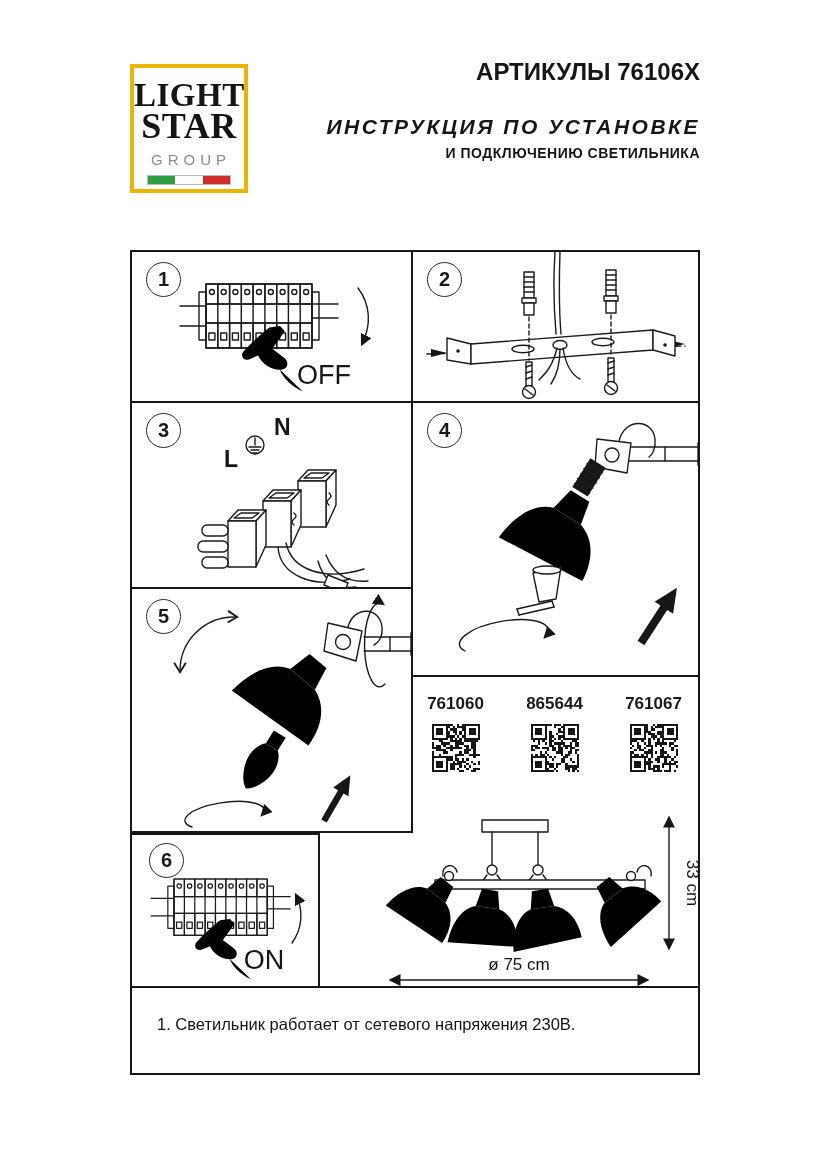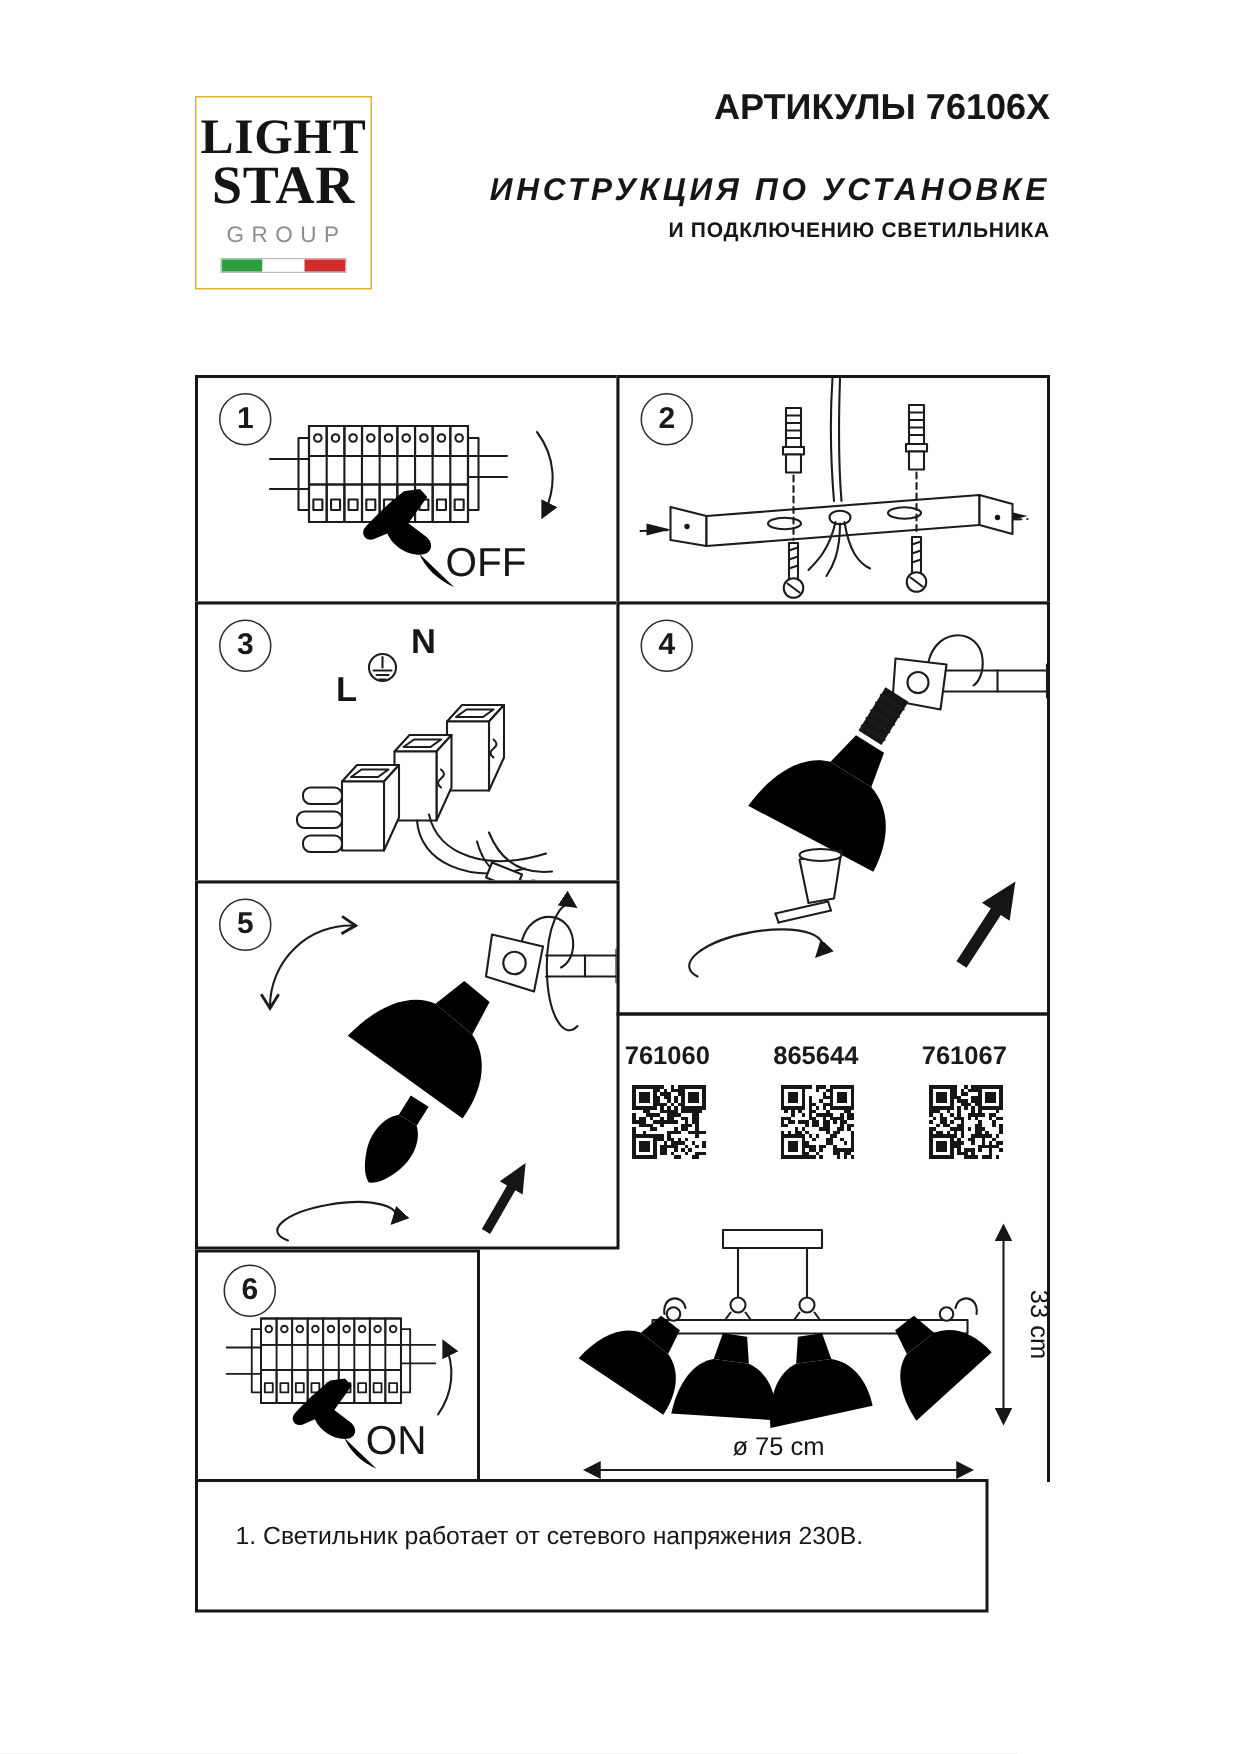--- a/index.html
+++ b/index.html
@@ -1,20 +1,20 @@
 <!DOCTYPE html>
 <html><head>
 <meta charset="utf-8">
 <style>
   html,body{margin:0;padding:0;background:#e8e8e8;}
   .page{position:relative;width:826px;height:1169px;background:#ffffff;margin:0 auto;
         font-family:"Liberation Sans","DejaVu Sans",sans-serif;color:#1a1a1a;overflow:hidden;}
 
   
-  .logo{position:absolute;left:130px;top:64px;width:118px;height:129px;border:1px solid #eab308;
+  .logo{position:absolute;left:130px;top:64px;width:118px;height:129px;border:4px solid #eab308;
         background:#fff;box-sizing:border-box;text-align:center;}
   .logo-light,.logo-star{font-family:"Liberation Serif","DejaVu Serif",serif;font-weight:700;
         color:#141414;line-height:.92;letter-spacing:.5px;}
   .logo-light{font-size:33px;margin-top:12px;}
   .logo-star{font-size:36px;}
   .logo-group{font-size:15px;letter-spacing:5px;color:#8d8d8d;margin-top:8px;margin-left:4px;}
   .flag{display:flex;width:84px;height:10px;margin:7px auto 0;border:1px solid #bbb;box-sizing:border-box;}
   .flag span{flex:1;height:100%;}
 
   .titles{position:absolute;right:126px;top:57px;text-align:right;font-weight:700;color:#161616;}
@@ -25,39 +25,39 @@
 
   
   .panel{position:absolute;border:2px solid #161616;box-sizing:border-box;background:#fff;}
   .p1{left:130px;top:250px;width:283px;height:153px;}
   .p2{left:411px;top:250px;width:289px;height:153px;}
   .p3{left:130px;top:401px;width:283px;height:188px;}
   .p4{left:411px;top:401px;width:289px;height:276px;}
   .p5{left:130px;top:587px;width:283px;height:246px;}
   .p6{left:130px;top:833px;width:190px;height:155px;}
   .qr-area{left:411px;top:675px;width:289px;height:313px;border-left:none;border-bottom:none;background:transparent;}
-  .notes-box{left:130px;top:986px;width:529px;height:89px;}
+  .notes-box{left:130px;top:986px;width:570px;height:89px;}
 
   .step-num{position:absolute;left:14px;top:10px;width:35px;height:35px;border:1.8px solid #2a2a2a;
         border-radius:50%;display:flex;align-items:center;justify-content:center;
         font-size:20px;font-weight:700;background:#fff;box-sizing:border-box;}
 
   .panel svg.art{position:absolute;left:0;top:0;}
   svg.art line,svg.art path,svg.art rect,svg.art circle,svg.art ellipse,svg.art polygon,svg.art polyline{
         stroke:#1c1c1c;fill:none;stroke-width:1.4;stroke-linejoin:round;stroke-linecap:round;}
   svg.art .fw{fill:#ffffff;}
   svg.art .fb{fill:#161616;stroke:none;}
   svg.art text{stroke:none;fill:#161616;}
   .lbl-onoff{font-size:27px;font-family:"Liberation Sans","DejaVu Sans",sans-serif;}
   .lbl-term{font-size:23px;font-weight:700;font-family:"Liberation Sans","DejaVu Sans",sans-serif;}
   .lbl-dim{font-size:17px;font-family:"Liberation Sans","DejaVu Sans",sans-serif;}
 
   
   .qr-row{display:flex;justify-content:center;gap:21px;margin-top:17px;}
-  .qr-item{width:78px;}
+  .qr-item{width:78px;text-align:center;}
   .qr-label{font-size:17px;font-weight:700;margin-bottom:5px;}
   .qr-item svg{width:58px;height:58px;shape-rendering:crispEdges;}
 
   .chandelier{position:absolute;left:325px;top:800px;pointer-events:none;}
 
   .notes{padding:24px 0 0 25px;font-size:16.5px;line-height:24px;color:#161616;}
 </style>
 </head>
 <body>
 

